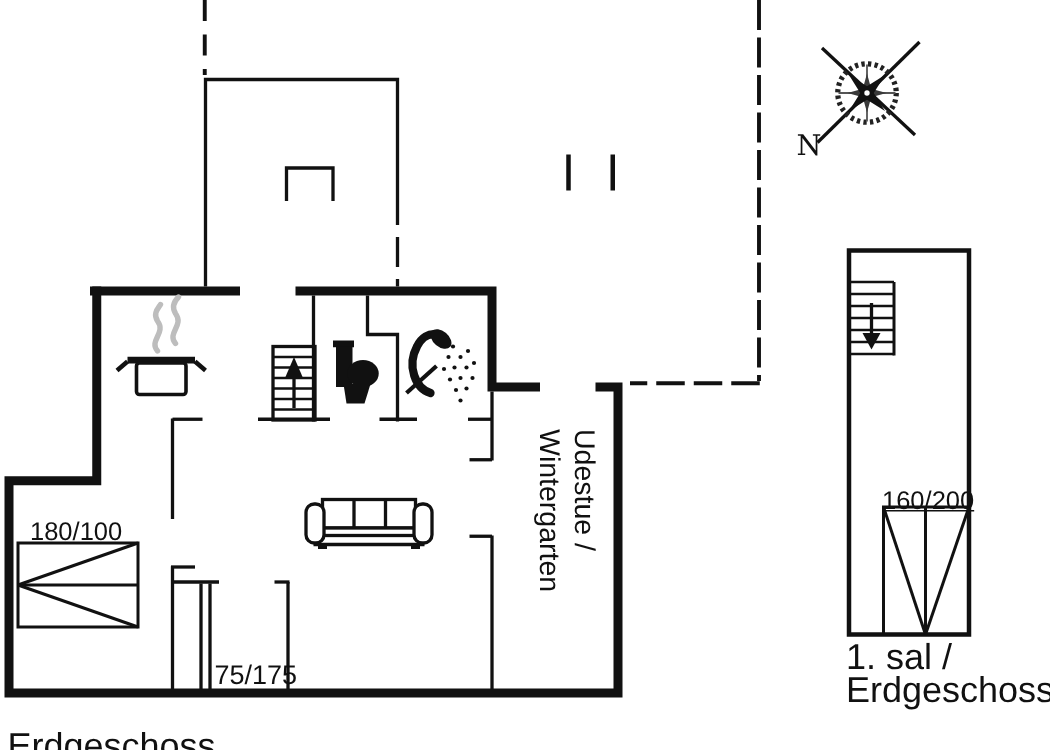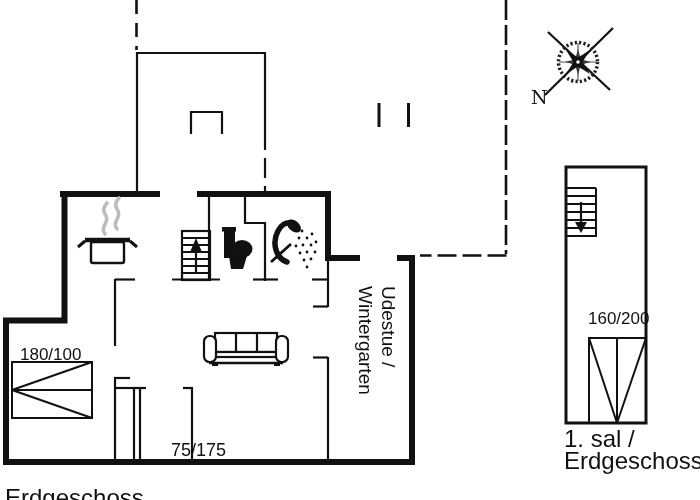--- a/index.html
+++ b/index.html
@@ -11,23 +11,23 @@
   .lbl{position:absolute;color:#111;white-space:pre;}
   .lbl-dim{font-size:17px;}
   .lbl-dim-door{font-size:18px;}
   .lbl-floor{font-size:24px;line-height:22px;}
   .lbl-udestue{
     left:316px;top:324px;width:122px;height:46px;
     font-size:19px;line-height:23px;transform:rotate(90deg);
     text-align:left;
   }
   .lbl-bed180{left:20px;top:345px;}
-  .lbl-door75{left:143px;top:440px;padding-left:28px;}
+  .lbl-door75{left:143px;top:440px;}
   .lbl-ground{left:5px;top:465px;}
-  .lbl-bed160{left:588px;top:309px;}
+  .lbl-bed160{left:588px;top:324px;text-decoration:underline;}
   .lbl-upper{left:564px;top:428px;}
   .lbl-north{left:531px;top:86px;font-family:"DejaVu Serif",serif;font-size:19px;}
 </style>
 </head>
 <body>
 
 <div id="stage">
 
   <svg id="plan-svg" width="700" height="500" viewBox="0 0 700 500">
 

